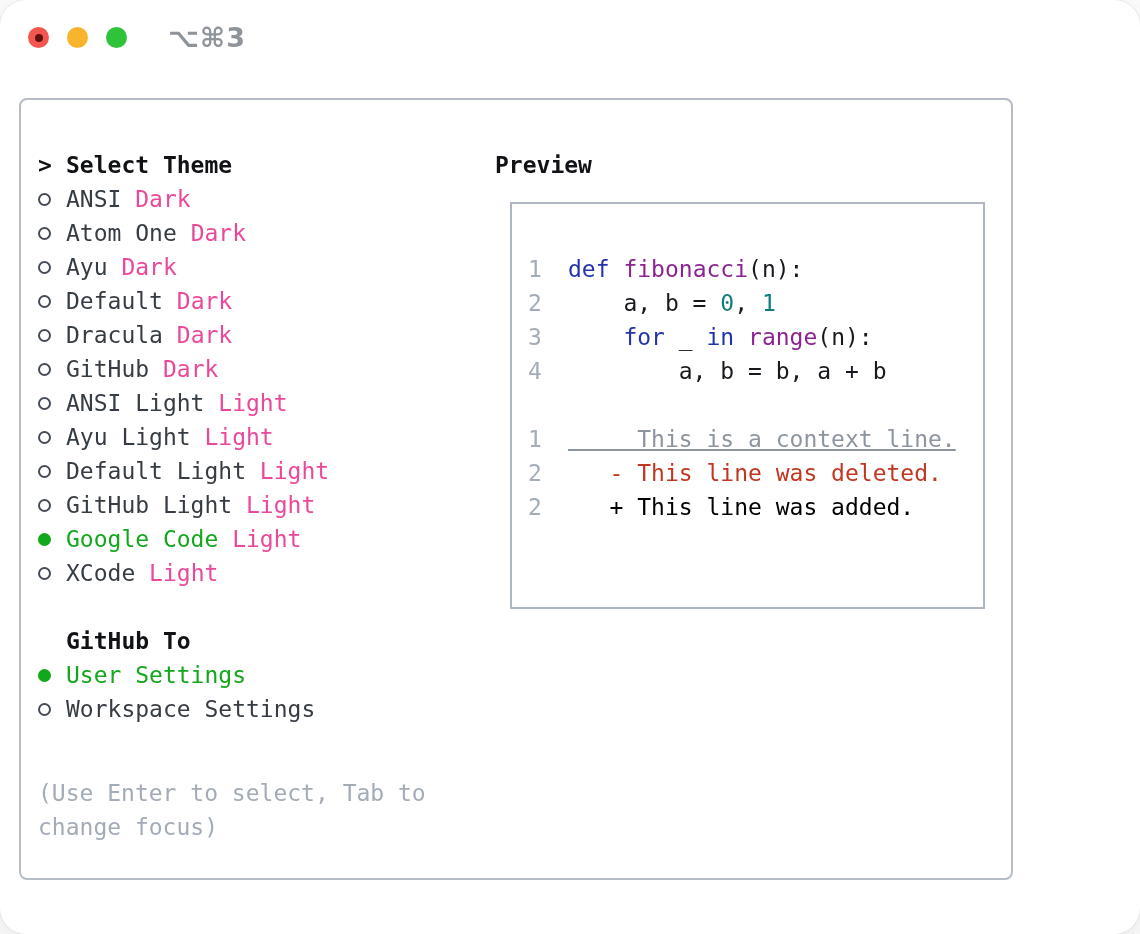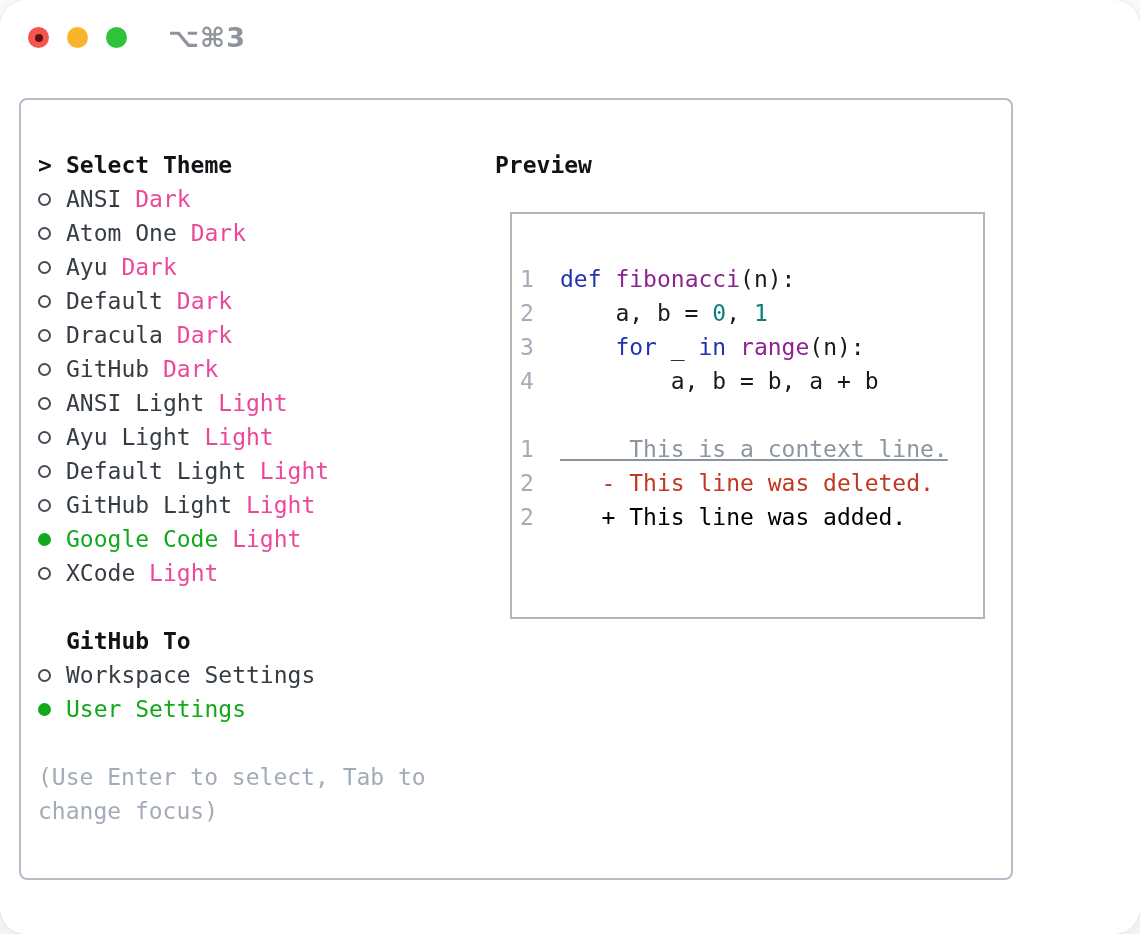--- a/index.html
+++ b/index.html
@@ -42,30 +42,30 @@
   .hdr .marker { font-weight:bold; color:#101216; }
   .radio {
     width:13px; height:13px; border-radius:50%;
     border:2px solid #454c55; background:transparent;
   }
   .radio.filled { border-color:#12a81b; background:#12a81b; }
   .item-tag { color:#ec4899; }
   .row.selected, .row.selected .item-name { color:#12a81b; }
   .spacer { height:34px; }
   .help {
-    margin-top:0; padding-left:0; max-width:432px;
+    margin-top:16px; padding-left:0; max-width:432px;
     font-size:23px; line-height:34px; color:#a2abb6; white-space:normal;
   }
 
   
   .preview-heading { font-size:23px; font-weight:bold; color:#101216; height:34px; line-height:34px; }
   .preview-box {
-    margin:30px 0 0 15px; width:475px; height:407px;
+    margin:20px 0 0 15px; width:475px; height:407px;
     border:2px solid #aeb6c0; background:#fff;
-    padding:48px 0 0 8px; overflow:hidden;
+    padding:48px 0 0 16px; overflow:hidden;
   }
   .code-line { height:34px; line-height:34px; font-size:23px; white-space:pre; }
   .ln { display:inline-block; width:40px; color:#a3adb8; white-space:pre; }
   .tok-kw  { color:#2333ad; }
   .tok-fn  { color:#8d2391; }
   .tok-num { color:#0e7d7b; }
   .tok-pl  { color:#17191e; }
   .tok-ctx { color:#8c959f;text-decoration:underline; }
   .tok-del { color:#c23720; }
   .tok-add { color:#000000; }
@@ -180,31 +180,31 @@
         </div>
 
       <div class="spacer"></div>
 
       <div class="row hdr">
         <span class="marker"></span>
         <span>GitHub To</span>
       </div>
 
       <div id="apply-list">
+          <div class="row selected">
+            <span class="marker">
+              <span class="radio filled"></span>
+            </span>
+            <span class="item-name">User Settings</span>
+          </div>
           <div class="row">
             <span class="marker">
               <span class="radio"></span>
             </span>
             <span class="item-name">Workspace Settings</span>
-          </div>
-          <div class="row selected">
-            <span class="marker">
-              <span class="radio filled"></span>
-            </span>
-            <span class="item-name">User Settings</span>
           </div>
         </div>
 
       <div class="spacer"></div>
 
       <div class="help">(Use Enter to select, Tab to change focus)</div>
     </div>
 
     <div class="right-col">
       <div class="preview-heading">Preview</div>

